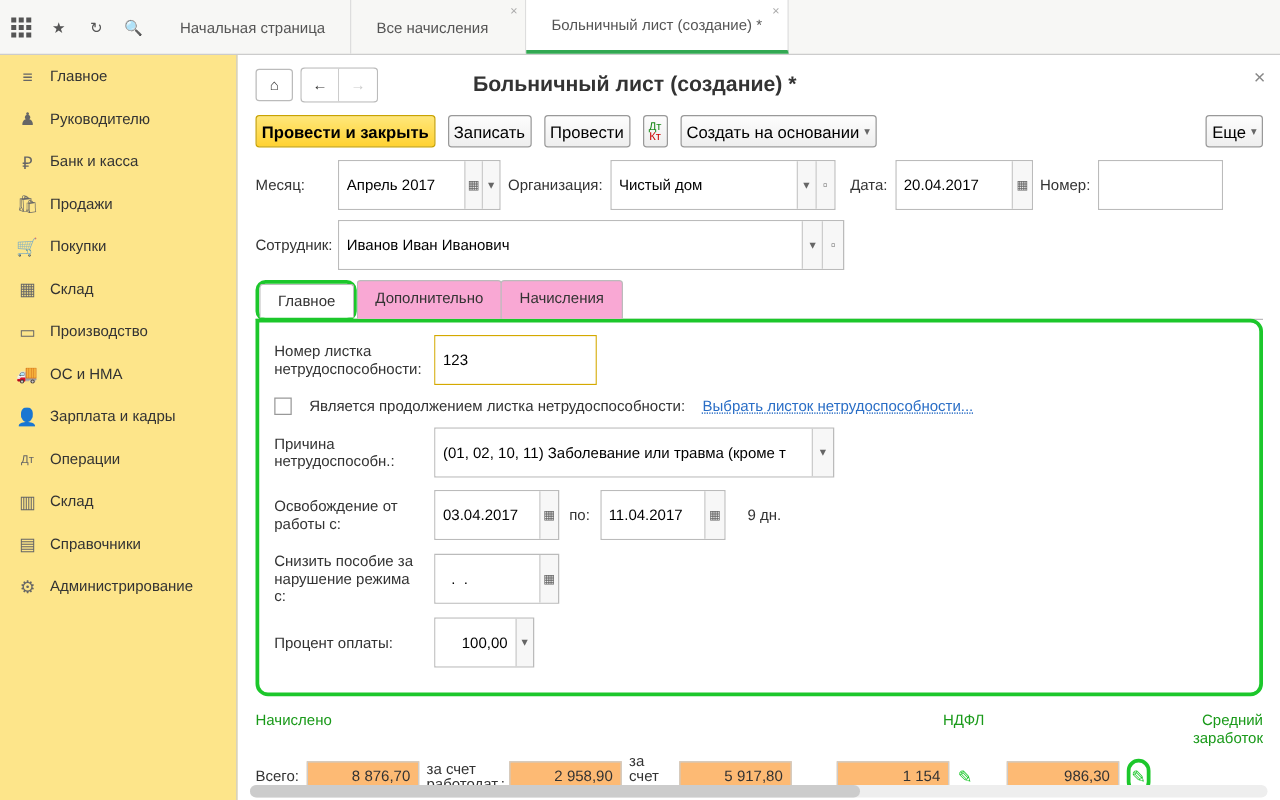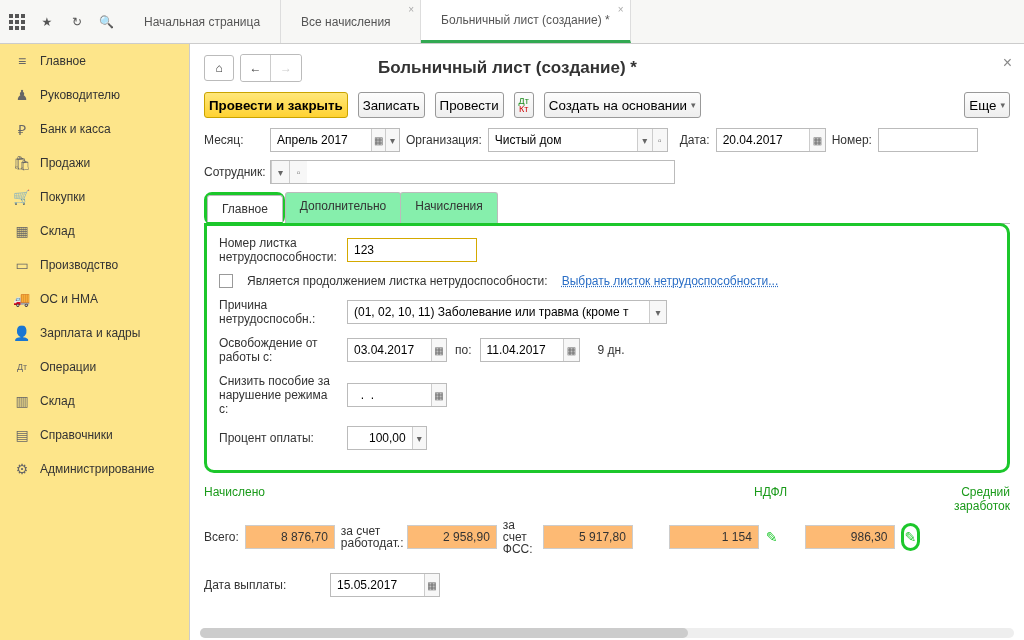--- a/index.html
+++ b/index.html
@@ -28,27 +28,27 @@
 .btn-row { display: flex; gap: 10px; align-items: center; margin-bottom: 10px; }
 .btn { height: 26px; padding: 0 4px; border: 1px solid #999; background: linear-gradient(#fdfdfd,#eee); border-radius: 3px; cursor: pointer; display: inline-flex; align-items: center; gap: 4px; }
 .btn.primary { background: linear-gradient(#ffe77a,#ffd232); border-color: #c9a300; font-weight: bold; }
 .btn .caret { font-size: 9px; color: #666; }
 .dtkt { font-size: 9px; line-height: 8px; }
 .dtkt .dt { color: #1a8a1a; }
 .dtkt .kt { color: #c00; }
 
 .form-row { display: flex; align-items: center; gap: 6px; margin-bottom: 8px; }
 .form-row label { color: #333; }
-.input-wrap { display: inline-flex; align-items: stretch; border: 1px solid #bbb; height: 24px; background: #fff; }
+.input-wrap { display: inline-flex; align-items: stretch; border: 1px solid #bbb; height: 40px; background: #fff; }
 .input-wrap.highlight { border-color: #d4a900; box-shadow: 0 0 0 1px #f3d16b inset; }
 .input-wrap input { border: none; outline: none; padding: 0 6px; font-size: 12px; width: 100%; }
 .input-btn { width: 18px; border-left: 1px solid #ccc; display: flex; align-items: center; justify-content: center; font-size: 10px; color: #666; cursor: pointer; background: #f7f7f7; }
 
 .tabs { display: flex; border-bottom: 1px solid #bbb; margin-bottom: 0; }
-.tab2 { padding: 6px 14px; border: 1px solid #bbb; border-bottom: none; background: #86efac; margin-right: -1px; cursor: pointer; border-radius: 3px 3px 0 0; }
+.tab2 { padding: 6px 14px; border: 1px solid #bbb; border-bottom: none; background: #f9a8d4; margin-right: -1px; cursor: pointer; border-radius: 3px 3px 0 0; }
 .tab2.active { background: #fff; }
 .tab2-hl { border: 3px solid #1cc72b; border-radius: 8px; display: inline-block; margin-bottom: -2px; padding: 0; }
 
 .tab-content { border: 3px solid #1cc72b; border-radius: 0 10px 10px 10px; padding: 10px 12px; margin-top: -1px; }
 .field-row { display: flex; align-items: center; gap: 8px; margin-bottom: 10px; }
 .field-label { width: 120px; color: #333; line-height: 14px; }
 .link { color: #2a6ec6; text-decoration: underline dotted; cursor: pointer; }
 .checkbox { width: 14px; height: 14px; border: 1px solid #999; margin-right: 6px; cursor: pointer; display: inline-block; vertical-align: middle; }
 
 .bottom { margin-top: 12px; }
@@ -207,20 +207,21 @@
         </div>
       <label>Номер:</label>
       <div class="input-wrap" style="width:100px;">
           <input value="" style="">
         </div>
     </div>
 
     <div class="form-row">
       <label style="width:60px;">Сотрудник:</label>
       <div class="input-wrap" style="width:405px;">
+          <input value="Иванов Иван Иванович" style="">
           <span class="input-btn">▾</span>
           <span class="input-btn">▫</span>
         </div>
     </div>
 
     <div class="tabs">
       <span class="tab2-hl">
           <div class="tab2 active"><span>Главное</span></div>
         </span>
       <div class="tab2"><span>Дополнительно</span></div>

